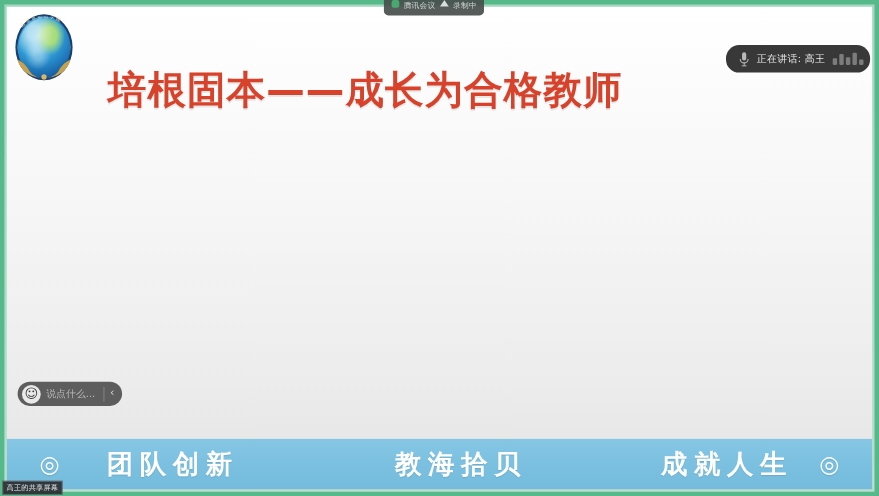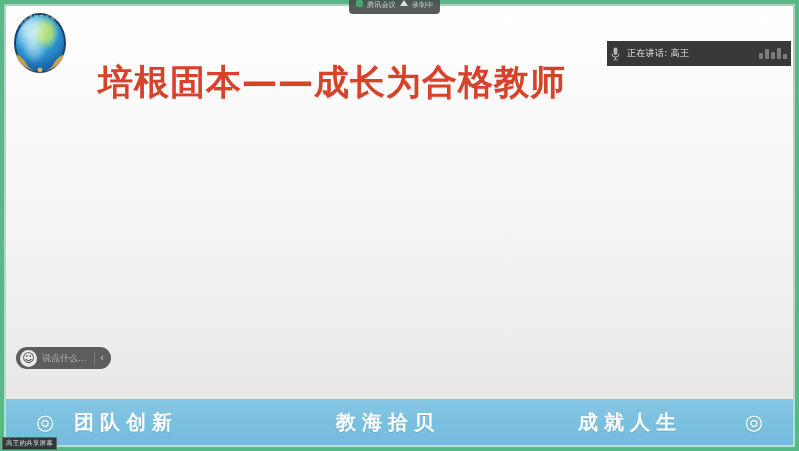--- a/index.html
+++ b/index.html
@@ -81,21 +81,21 @@
   .ribbon{
     position:absolute; left:0; bottom:0; width:787px; height:46px;
     background:linear-gradient(180deg,#86c6e4 0%,#7bc0e0 50%,#74bbdd 100%);
     display:flex; align-items:center;
   }
   .ribbon .ring-ico{
     color:#ffffff; font-size:21px; line-height:1;
     text-shadow:0 1px 1px rgba(0,0,0,.12);
   }
   .ribbon .slot{ position:absolute; color:#fff; font-weight:700;
-    font-size:20px; letter-spacing:6px; text-shadow:0 1px 1px rgba(0,0,0,.10); }
+    font-size:24px; letter-spacing:6px; text-shadow:0 1px 1px rgba(0,0,0,.10);margin-left:23px; }
   .ribbon .ico-l{ position:absolute; left:30px; }
   .ribbon .ico-r{ position:absolute; right:30px; }
   .ribbon .t1{ left:68px; }
   .ribbon .t2{ left:330px; }
   .ribbon .t3{ left:572px; }
 
   
   .chatbar{
     position:absolute; left:10px; top:341px;
     height:22px; display:flex; align-items:center;
@@ -135,24 +135,25 @@
     color:#cfd6d3; font-size:7px; white-space:nowrap; letter-spacing:.2px;
   }
   .toolpill .rec{
     width:0;height:0;border-left:4px solid transparent;border-right:4px solid transparent;
     border-bottom:6px solid #d8dedb; flex:0 0 auto;
   }
 
   
   .speaker{
     position:absolute; right:8px; top:41px;
-    width:184px; height:25px;
+    width:131px; height:25px;
     background:rgba(34,34,34,.90);
-    display:flex; align-items:center; padding:0 4px; gap:7px;
+    display:flex; align-items:center; padding:0 12px; gap:7px;
     z-index:40;
+    border-radius:12px;
   }
   .speaker .mic{ flex:0 0 auto; }
   .speaker .nm{
     color:#e8e8e8; font-size:9px; white-space:nowrap; letter-spacing:.3px;
   }
   .speaker .wave{ margin-left:auto; display:flex; align-items:flex-end; gap:2px; opacity:.45; }
   .speaker .wave i{ display:block; width:4px; background:#cfcfcf; border-radius:1px; }
 
   
   .sharetag{

